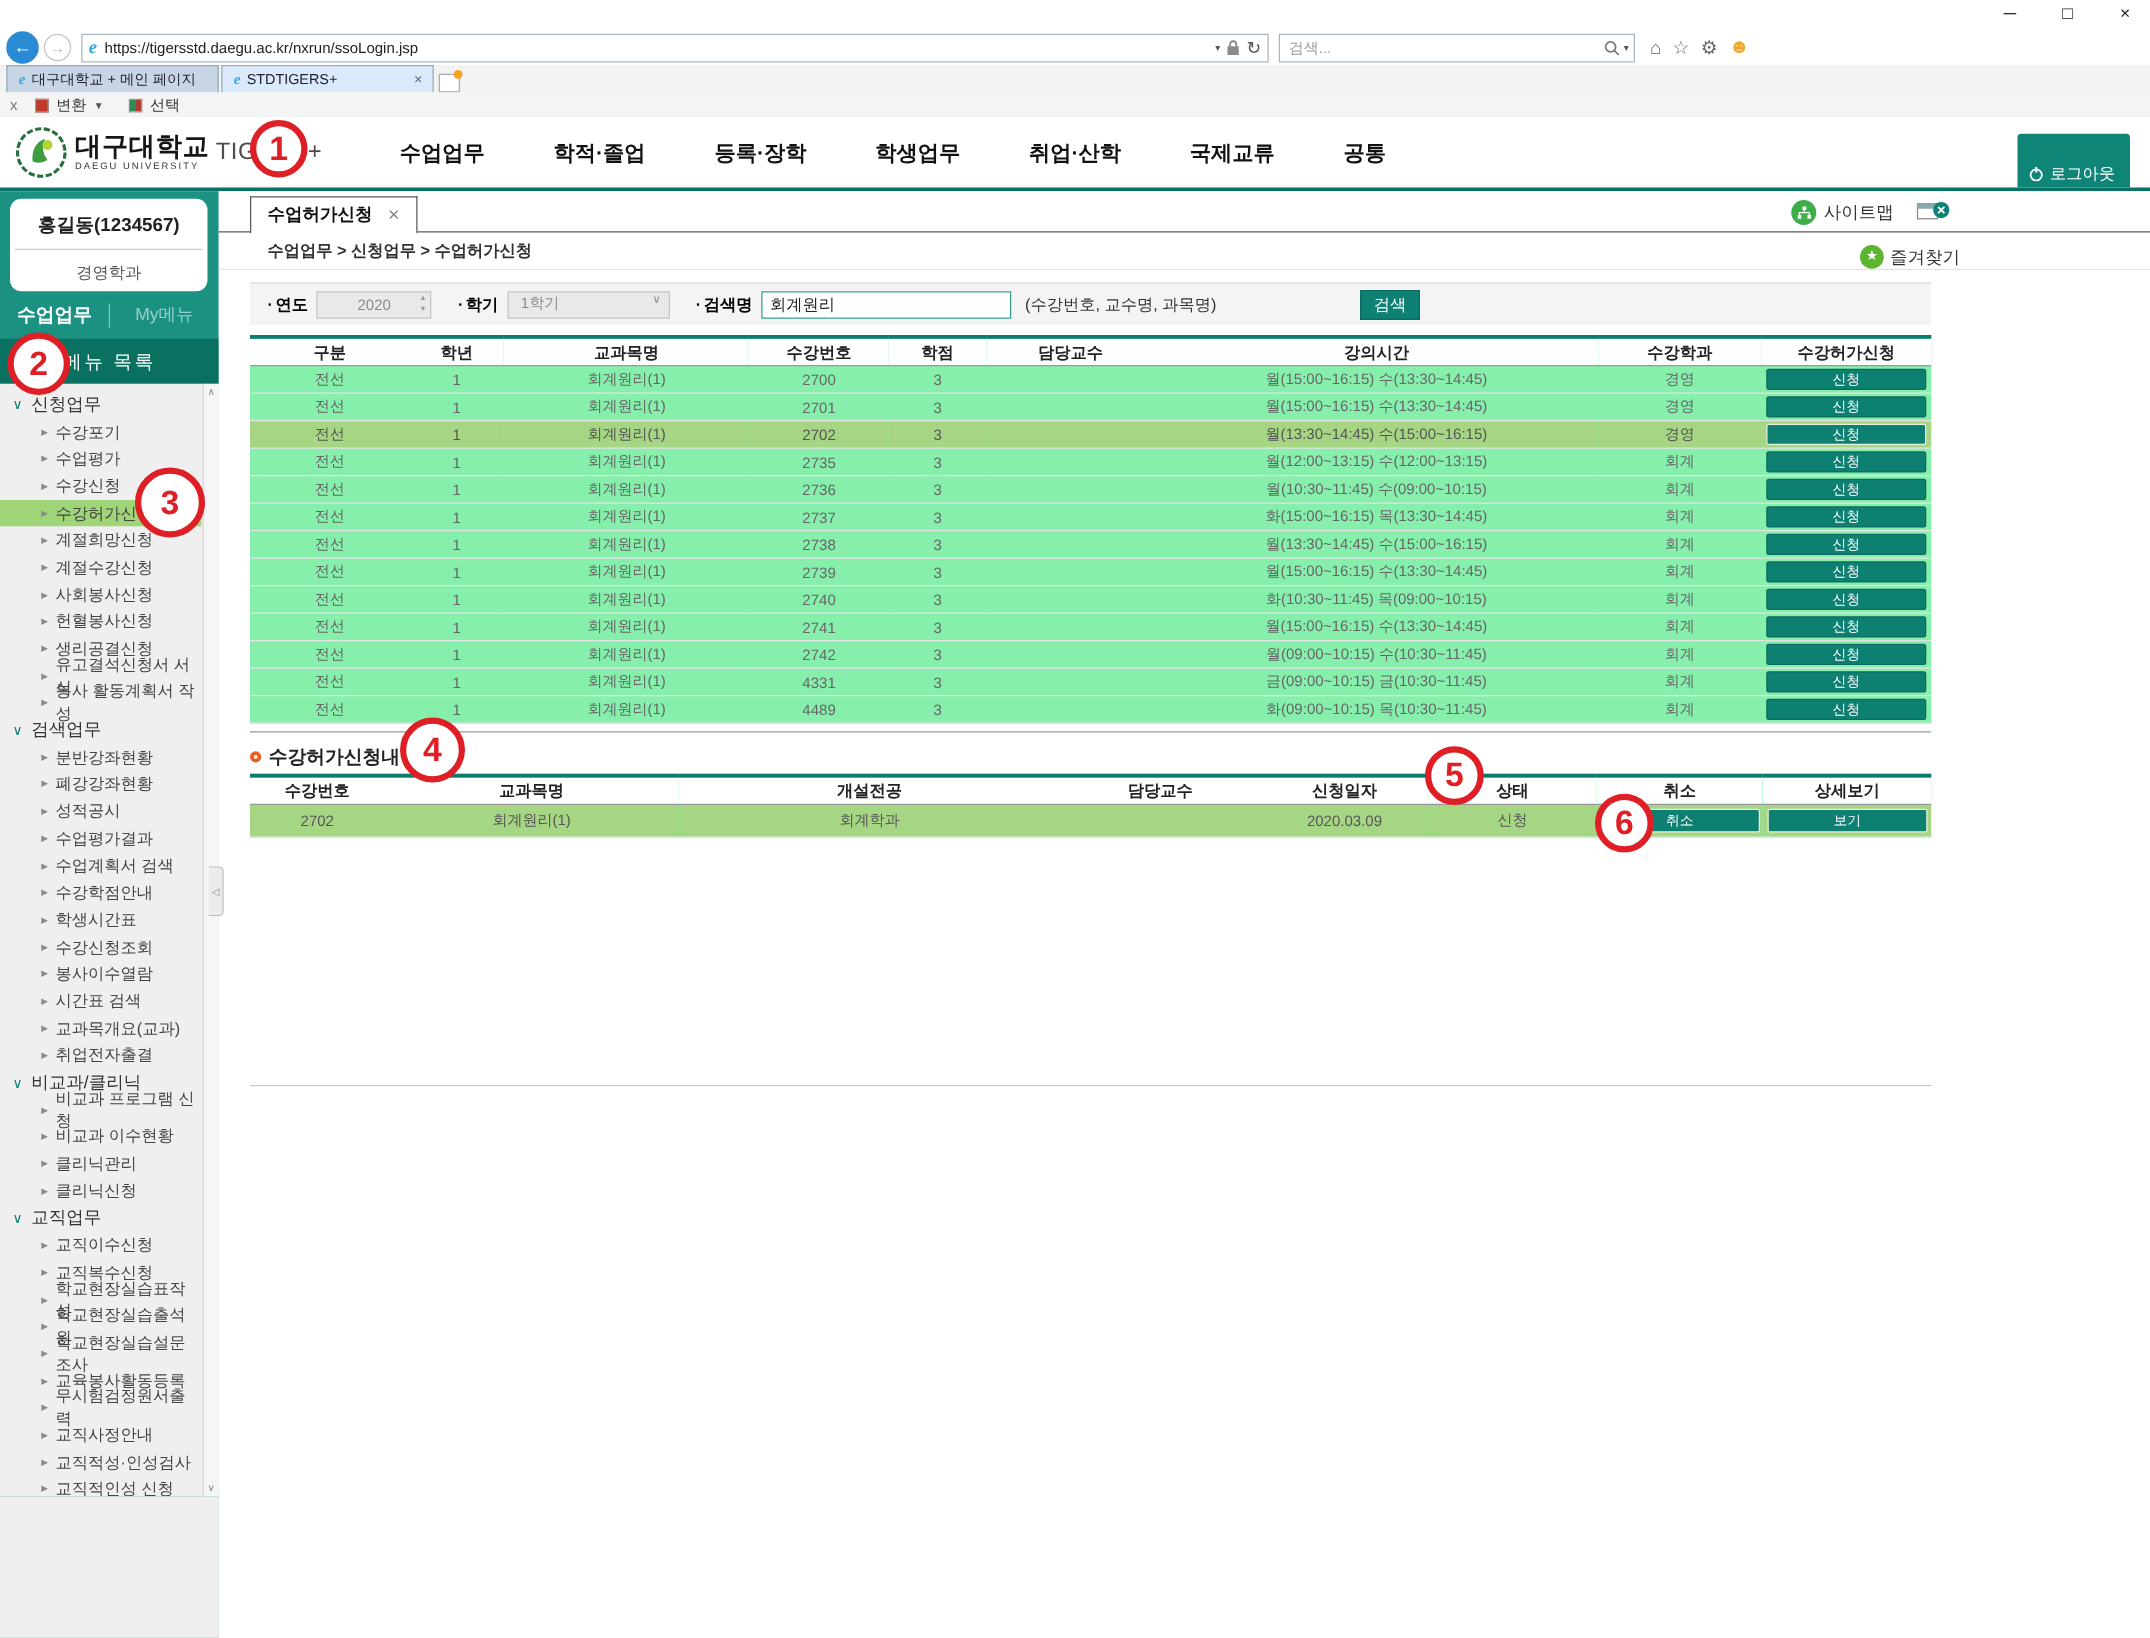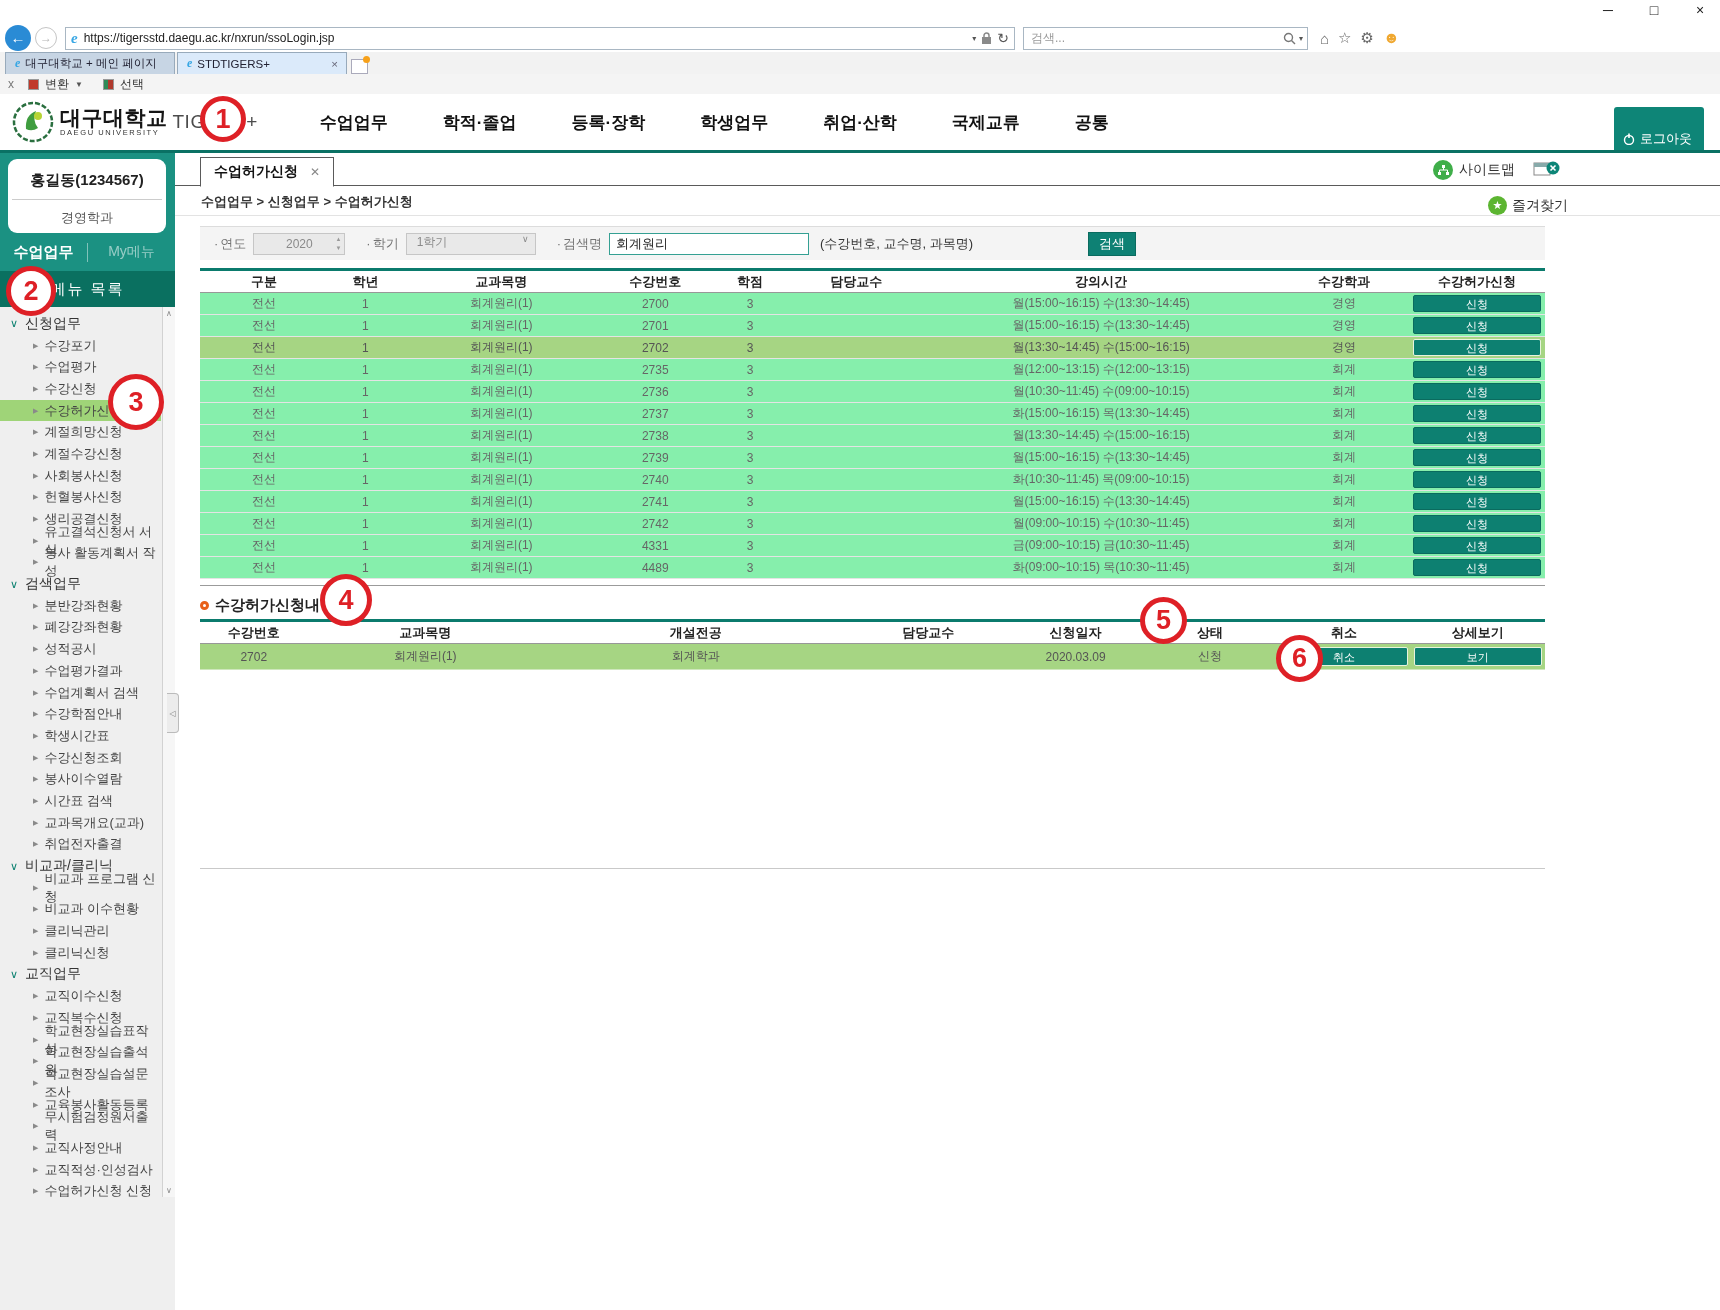--- a/index.html
+++ b/index.html
@@ -69,26 +69,26 @@
 .collapse-handle{position:absolute;left:167px;top:540px;width:12px;height:40px;background:#ececec;border:1px solid #bbb;border-left:none;border-radius:0 4px 4px 0;font-size:8px;color:#888;display:flex;align-items:center;justify-content:center;cursor:pointer;z-index:5}
 
 .content{position:absolute;left:175px;top:0;width:1545px;height:1157px;background:#fff}
 .tabstrip{height:33px;border-bottom:1px solid #5a5a5a;position:relative}
 .ptab{position:absolute;left:25px;top:4px;height:30px;background:#fff;border:1px solid #5a5a5a;border-bottom:1px solid #fff;display:flex;align-items:center;padding:0 13px;font-size:14px;font-weight:bold;color:#111;gap:12px}
 .ptab-close{font-size:12px;color:#888;cursor:pointer}
 .sitemap{position:absolute;left:1258px;top:7px;display:flex;align-items:center;gap:6px;font-size:14px;color:#333;cursor:pointer}
 .greencirc{width:20px;height:20px;border-radius:50%;background:#3fae49;color:#fff;font-size:10px;display:flex;align-items:center;justify-content:center}
 .closeall{position:absolute;left:1358px;top:6px;width:26px;height:20px;cursor:pointer}
 .breadcrumb-row{height:30px;line-height:30px;border-bottom:1px solid #e3e3e3;position:relative}
-.bcrumb{padding-left:26px;font-size:13px;font-weight:bold;color:#333}
+.bcrumb{padding-left:39px;font-size:13px;font-weight:bold;color:#333}
 .favorites{position:absolute;left:1313px;top:4px;display:flex;align-items:center;gap:5px;font-size:14px;color:#333;cursor:pointer}
 .favcirc{width:19px;height:19px;border-radius:50%;background:#5cb531;color:#fff;font-size:11px;display:flex;align-items:center;justify-content:center}
 
 .filterbar{margin:10px 0 0 25px;width:1345px;height:34px;background:#f4f4f4;border-top:1px solid #dcdcdc;display:flex;align-items:center;padding-left:14px;gap:7px;position:relative}
-.flabel{font-size:13px;font-weight:normal;color:#737373}
+.flabel{font-size:13px;font-weight:bold;color:#000000}
 .flabel:before{content:"·";margin-right:2px}
 .spinbox{width:92px;height:22px;background:#e9e9e9;border:1px solid #c6c6c6;color:#8a8a8a;font-size:12px;display:flex;align-items:center;justify-content:center;position:relative;margin-right:14px}
 .spin-arrows{position:absolute;right:3px;top:1px;font-size:6px;color:#999;line-height:9px}
 .selbox{width:130px;height:22px;background:#e9e9e9;border:1px solid #c6c6c6;color:#8a8a8a;font-size:12px;display:flex;align-items:flex-start;padding-left:10px;position:relative;margin-right:14px}
 .selbox .caret2{position:absolute;right:6px;font-size:9px;color:#888}
 .sinput{width:200px;height:22px;border:1px solid #35a093;font-size:13px;color:#222;padding-left:6px;background:#fff}
 .hint{font-size:13px;color:#333;margin-left:4px}
 .searchbtn{position:absolute;left:888px;top:5px;width:48px;height:24px;background:#0e8174;color:#fff;border:1px solid #0a6b5f;font-size:13px;cursor:pointer}
 
 table{border-collapse:collapse;table-layout:fixed;margin-left:25px;width:1345px;background:#86efac}
@@ -381,21 +381,21 @@
         <div class="m-item">
           <span class="tri">▶</span>
           <span>교직사정안내</span>
         </div>
         <div class="m-item">
           <span class="tri">▶</span>
           <span>교직적성·인성검사</span>
         </div>
         <div class="m-item">
           <span class="tri">▶</span>
-          <span>수업허가신청 신청</span>
+          <span>교직적인성 신청</span>
         </div>
       </div>
     <div class="tree-ext"></div>
   </div>
   <div class="collapse-handle">◁</div>
 
   <div class="content">
     <div class="tabstrip">
       <div class="ptab">
         <span>수업허가신청</span>

